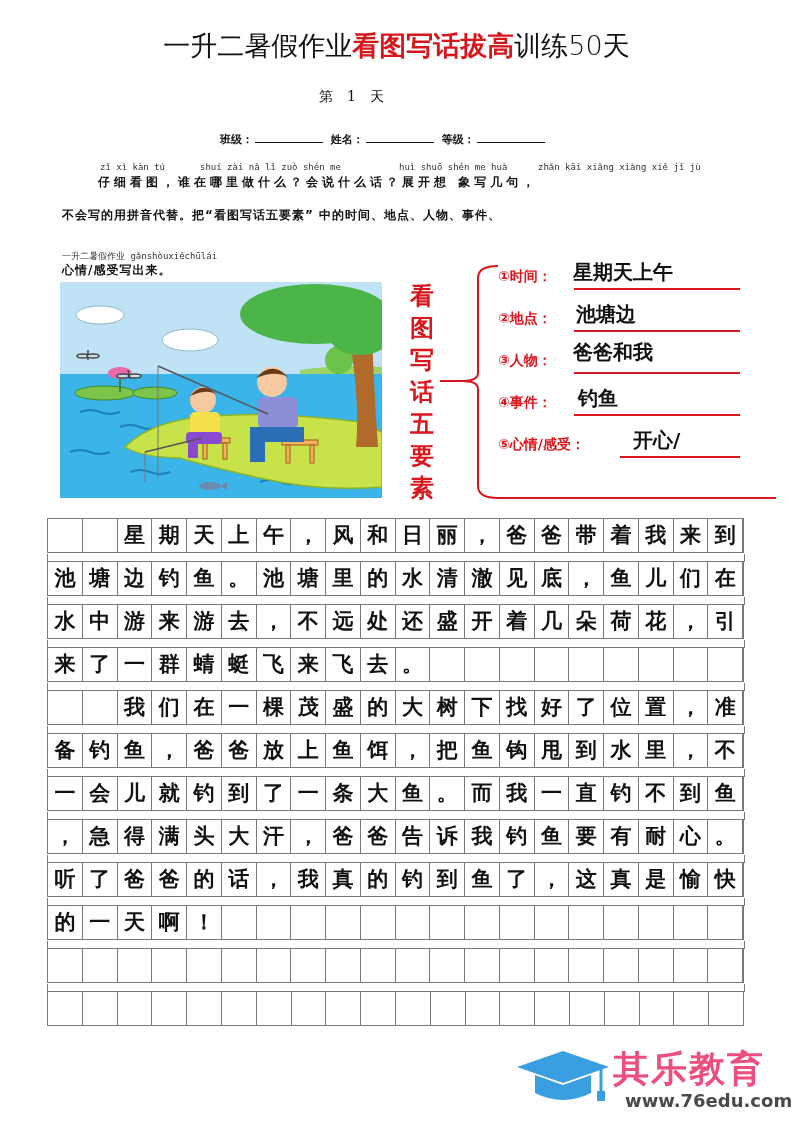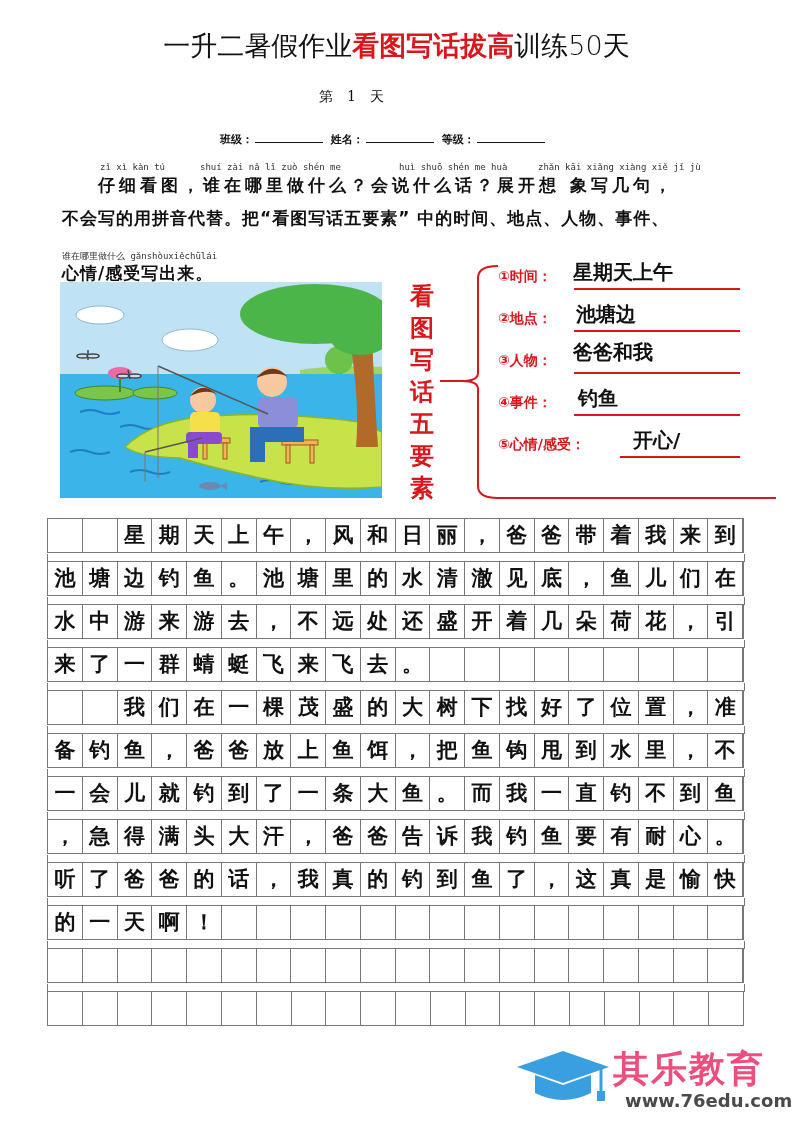--- a/index.html
+++ b/index.html
@@ -12,21 +12,21 @@
   .title .red { color: #d9161c; font-family: "DejaVu Serif", serif; font-weight: bold; }
   .day { top: 88px; left: 0; width: 703px; text-align: center; font-size: 14px; }
   .day span { margin: 0 7px; }
   .info { top: 128px; left: 220px; font-size: 11px; font-weight: bold; white-space: nowrap;
           font-family: "DejaVu Sans", sans-serif; }
   .info .blank { display: inline-block; width: 68px; border-bottom: 1.5px solid #111; height: 14px; margin: 0 4px 0 2px; vertical-align: baseline; }
 
   .instr-line { left: 88px; white-space: nowrap; }
   .pinyin { font-family: "DejaVu Sans Mono", monospace; font-size: 9px; color: #333; height: 12px; position: relative; }
   .pinyin span { position: absolute; top: 0; white-space: nowrap; }
-  .hanzi { font-family: "DejaVu Sans", sans-serif; font-size: 17px; font-weight: bold; letter-spacing: 4px; }
+  .hanzi { font-family: "DejaVu Sans", sans-serif; font-size: 12px; font-weight: bold; letter-spacing: 4px; }
 
   .picture { left: 60px; top: 282px; width: 322px; height: 216px; background: #b7dcf2; overflow: hidden; }
 
   .five { left: 398px; top: 258px; width: 380px; height: 250px; }
   .five .vlabel { position: absolute; left: 8px; top: 22px; width: 32px; color: #d9161c;
                   font-size: 24px; font-weight: bold; line-height: 32px; text-align: center; }
   .five .item { position: absolute; left: 100px; height: 32px; font-family: "DejaVu Sans", sans-serif; white-space: nowrap; }
   .five .item .lbl { color: #d9161c; font-size: 14px; font-weight: bold; position: absolute; left: 0; bottom: 4px; margin-top: 44px; }
   .five .item .val { position: absolute; font-size: 20px; font-weight: bold; color: #111; bottom: 4px; }
   .five .item .line { position: absolute; height: 2px; background: #d9161c; bottom: 0; right: 0; }
@@ -71,21 +71,21 @@
   </div>
   <div class="hanzi" style="padding-left:10px;">仔细看图，谁在哪里做什么？会说什么话？展开想 象写几句，</div>
 </div>
 
 <div class="abs instr-line" style="top:207px; left:62px;">
   <div class="hanzi" style="letter-spacing:1px;">不会写的用拼音代替。把“看图写话五要素” 中的时间、地点、人物、事件、</div>
 </div>
 
 <div class="abs instr-line" style="top:250px; left:62px;">
   <div class="pinyin">
-    <span style="left:0px">谁在哪里做什么  gǎnshòuxiěchūlái</span>
+    <span style="left:0px">一升二暑假作业  gǎnshòuxiěchūlái</span>
   </div>
   <div class="hanzi" style="letter-spacing:1px;">心情/感受写出来。</div>
 </div>
 
 <div class="abs picture">
   <svg width="322" height="216" viewBox="0 0 322 216">
     <rect x="0" y="0" width="322" height="216" fill="#bfe2f5"></rect>
 
     <g fill="#ffffff" stroke="#8fb8cc" stroke-width="1">
       <ellipse cx="40" cy="33" rx="24" ry="9"></ellipse>

